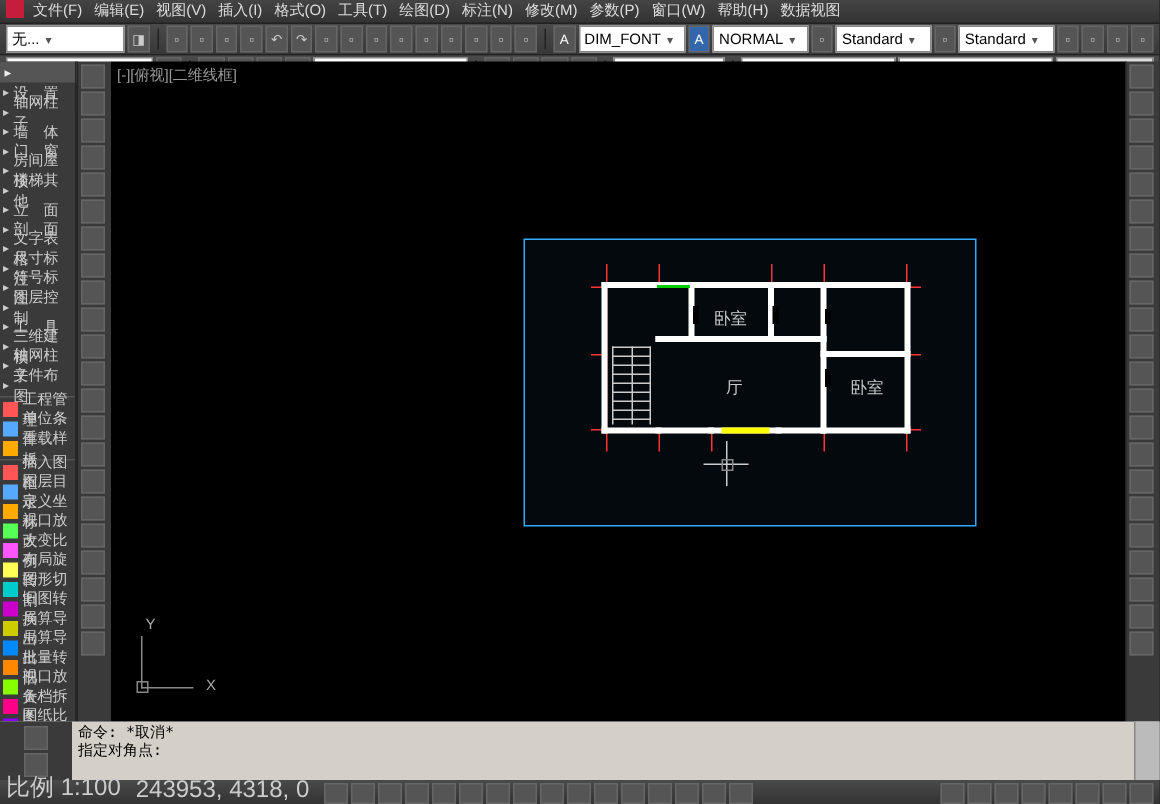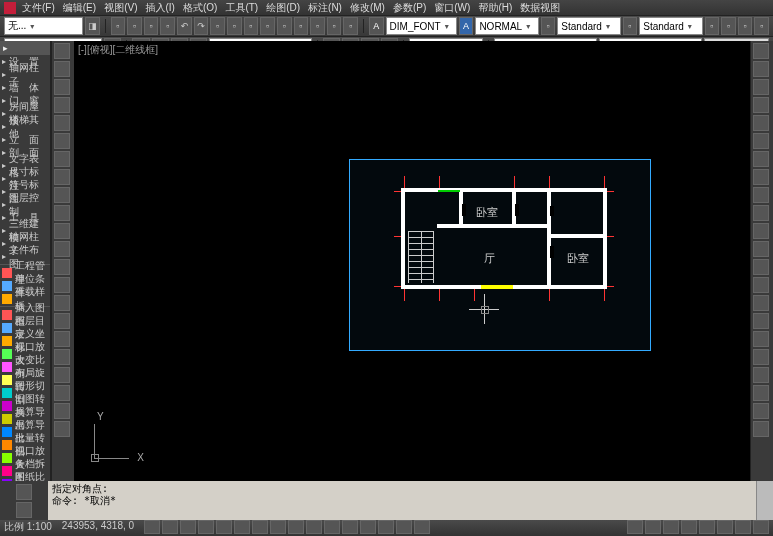--- a/index.html
+++ b/index.html
@@ -1,16 +1,16 @@
 <!DOCTYPE html>
 <html><head>
 <meta charset="utf-8">
 <style>
 html,body{margin:0;padding:0;width:773px;height:536px;overflow:hidden;font-family:"Microsoft YaHei","SimSun",sans-serif;font-size:11px;background:#333;color:#ccc}
-.menubar{height:15px;background:linear-gradient(#444,#333);display:flex;align-items:center;padding:0 4px;font-size:10px;border-bottom:1px solid #222}
+.menubar{height:15px;background:linear-gradient(#444,#333);display:flex;align-items:flex-start;padding:0 4px;font-size:10px;border-bottom:1px solid #222}
 .menubar .logo{width:12px;height:12px;background:#c41e3a;margin-right:6px}
 .menubar span{margin-right:8px;color:#ddd;cursor:default}
 .toolbar{height:20px;background:linear-gradient(#4a4a4a,#383838);display:flex;align-items:center;padding:0 4px;border-bottom:1px solid #222;gap:2px}
 .tb-btn{width:16px;height:16px;background:#555;border:1px solid #666;display:inline-flex;align-items:center;justify-content:center;font-size:9px;color:#ccc}
 .tb-sep{width:1px;height:14px;background:#222;margin:0 3px}
 .dd{height:16px;background:#fff;color:#000;font-size:10px;padding:0 3px;display:flex;align-items:center;border:1px solid #888}
 .dd .chev{margin-left:4px;font-size:8px;color:#555}
 .layer-sw{width:10px;height:10px;background:#0f0;display:inline-block;margin-right:3px}
 .main{position:absolute;top:41px;left:0;right:0;bottom:55px;display:flex}
 .sidepanel{width:50px;background:#3a3a3a;border-right:1px solid #222;overflow:hidden;font-size:10px}
@@ -39,21 +39,21 @@
 .stair{position:absolute}
 .stair .st{position:absolute;left:0;right:0;height:1px;background:#ccc}
 .btabs{height:16px;background:#3a3a3a;display:flex;align-items:center;font-size:10px;padding:0 4px;border-top:1px solid #222}
 .btabs .bt{padding:0 6px;height:14px;display:flex;align-items:center;background:#555;margin-right:1px;color:#ddd}
 .btabs .nav{width:12px;height:12px;border:1px solid #666;background:#444;margin-right:1px;display:flex;align-items:center;justify-content:center;font-size:8px}
 .cmdarea{position:absolute;left:0;right:0;bottom:16px;height:39px;background:#d4d0c8;color:#000;font-size:10px;display:flex}
 .cmdarea .grip{width:48px;background:#3a3a3a;display:flex;align-items:center;justify-content:center}
 .cmdarea .grip .g{width:14px;height:14px;background:#555;border:1px solid #666;margin:1px}
 .cmdarea .txt{flex:1;padding:2px 4px;font-family:monospace;line-height:12px}
 .cmdarea .sb{width:16px;background:#bbb;border-left:1px solid #888}
-.status{position:absolute;left:0;right:0;bottom:0;height:16px;background:linear-gradient(#4a4a4a,#333);display:flex;align-items:flex-start;font-size:10px;color:#ccc;padding:0 4px;gap:2px}
+.status{position:absolute;left:0;right:0;bottom:0;height:16px;background:linear-gradient(#4a4a4a,#333);display:flex;align-items:flex-end;font-size:16px;color:#ccc;padding:0 4px;gap:2px}
 .status .coord{margin-right:8px}
 .status .sbtn{width:14px;height:12px;background:#555;border:1px solid #666;display:flex;align-items:center;justify-content:center;font-size:8px}
 .status .spacer{flex:1}
 </style>
 </head>
 <body>
 
 <div class="menubar">
   <div class="logo"></div>
   <span>文件(F)</span>
@@ -446,22 +446,22 @@
 </div>
 
 <div class="cmdarea">
   <div class="grip">
     <div style="display:flex;flex-direction:column">
       <div class="g"></div>
       <div class="g"></div>
     </div>
   </div>
   <div class="txt">
+    <div>命令: *取消*</div>
     <div>指定对角点:</div>
-    <div>命令: *取消*</div>
   </div>
   <div class="sb"></div>
 </div>
 
 <div class="status">
   <span class="coord">比例 1:100</span>
   <span class="coord">243953, 4318, 0</span>
   <div id="status-btns" style="display:flex;gap:2px">
       <div class="sbtn"></div>
       <div class="sbtn"></div>

